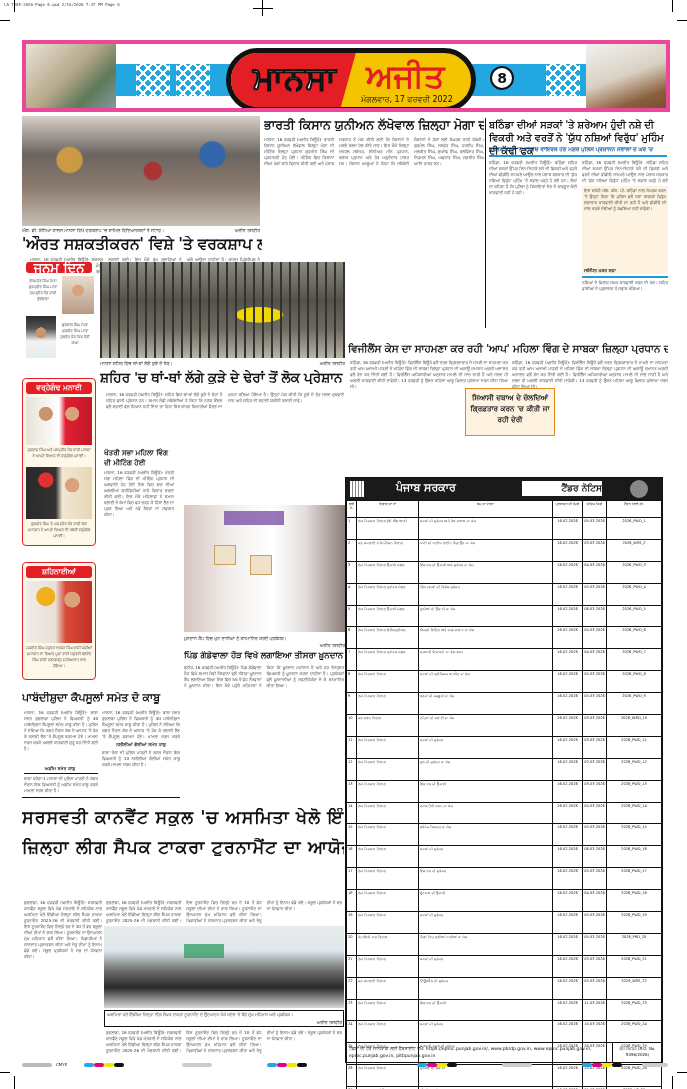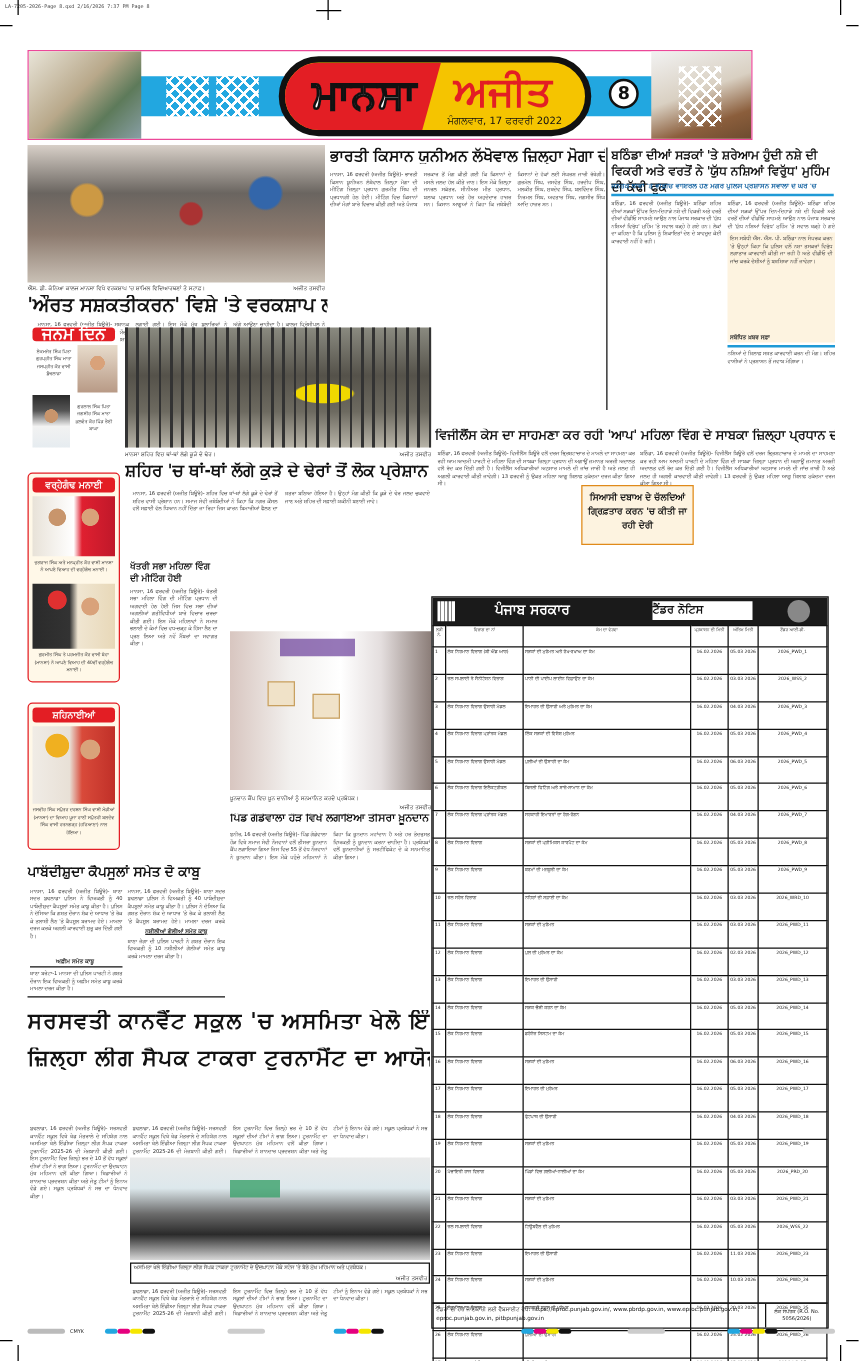--- a/index.html
+++ b/index.html
@@ -1,20 +1,20 @@
 <!DOCTYPE html>
 <html><head>
 <meta charset="utf-8">
 <style>
 *{box-sizing:border-box;margin:0;padding:0}
 body{width:687px;height:1089px;background:#fff;font-family:"DejaVu Sans",sans-serif;color:#111;position:relative;overflow:hidden}
 .abs{position:absolute}
 .slug{left:4px;top:2px;font-size:4px;color:#444;font-family:"DejaVu Sans Mono",monospace}
 .crop{background:#000}
-.mast{left:22px;top:40px;width:580px;height:72px;border:1px solid #ec4899;background:#fff;overflow:hidden}
+.mast{left:22px;top:40px;width:648px;height:72px;border:4px solid #ec4899;background:#fff;overflow:hidden}
 .mast-band{position:absolute;left:0;top:20px;width:100%;height:32px;background:#22a7e0}
 .mast-photoL{position:absolute;left:0;top:0;width:90px;height:72px;background:linear-gradient(135deg,#e8e4d8 0%,#b8a88a 45%,#5d7a5a 70%,#8aa0a8 100%)}
 .mast-photoR{position:absolute;right:0;top:0;width:80px;height:72px;background:linear-gradient(160deg,#f2f2f2 0%,#d9d0c2 45%,#8b5e3c 75%,#6b4a2e 100%)}
 .diamond{position:absolute;top:12px;width:34px;height:48px;background:repeating-linear-gradient(45deg,transparent 0 5px,#fff 5px 7px),repeating-linear-gradient(-45deg,transparent 0 5px,#fff 5px 7px)}
 .pill{position:absolute;left:200px;top:4px;width:250px;height:64px;border:5px solid #111;border-radius:34px;overflow:hidden;background:#f5c400}
 .pill-red{position:absolute;left:0;top:0;width:52%;height:100%;background:#e31e24;clip-path:polygon(0 0,100% 0,88% 100%,0 100%)}
 .mast-t1{position:absolute;left:22px;top:6px;font-size:32px;font-weight:bold;color:#fff;letter-spacing:1px;-webkit-text-stroke:1px #111}
 .mast-t2{position:absolute;left:135px;top:4px;font-size:32px;font-weight:bold;color:#e31e24}
 .mast-date{position:absolute;left:130px;top:42px;font-size:8px;color:#111}
 .pageno{position:absolute;left:464px;top:22px;width:24px;height:24px;border:2px solid #111;border-radius:50%;background:#fff;font-size:14px;font-weight:bold;text-align:center;line-height:20px}
@@ -28,21 +28,21 @@
 .couple2{background:radial-gradient(circle at 30% 25%,#e03030 0 12%,transparent 13%),radial-gradient(circle at 70% 35%,#d9a27a 0 12%,transparent 13%),linear-gradient(90deg,#2a2a2a 0%,#333 45%,#f0e6d2 55%,#e8d8b8 100%)}
 .wed{background:radial-gradient(circle at 30% 25%,#f0b020 0 14%,transparent 15%),radial-gradient(circle at 70% 30%,#d9a27a 0 12%,transparent 13%),linear-gradient(90deg,#f0ece6 0%,#e8e0d6 45%,#d94a3a 60%,#c03028 100%)}
 .hl{font-family:"DejaVu Sans Condensed","DejaVu Sans",sans-serif;font-weight:bold;color:#111;white-space:nowrap;overflow:hidden;line-height:1.05}
 .txt{font-size:4.2px;line-height:6px;color:#333;text-align:justify;overflow:hidden;letter-spacing:-0.1px}
 .cap{font-size:4.5px;color:#222;overflow:hidden;white-space:nowrap}
 .boxred{border:1px solid #e31e24;border-radius:4px;background:#fff8e8}
 .lbl-red{background:#e31e24;color:#fff;font-weight:bold;text-align:center;border-radius:3px}
 .tender{left:345px;top:477px;width:318px;height:586px;border:1px solid #111;background:#fff}
 .tender-head{position:absolute;left:0;top:0;width:100%;height:22px;background:#1a1a1a}
 .tender-title{position:absolute;left:50px;top:3px;font-size:11px;font-weight:bold;color:#fff}
-.tender-notice{position:absolute;left:176px;top:3px;width:80px;height:15px;background:#fff;font-size:9px;font-weight:bold;text-align:left;line-height:15px}
+.tender-notice{position:absolute;left:176px;top:3px;width:80px;height:15px;background:#fff;font-size:9px;font-weight:bold;text-align:right;line-height:15px}
 .tender-emblem{position:absolute;right:14px;top:2px;width:18px;height:18px;border-radius:50%;background:#888}
 .tender-qr{position:absolute;left:4px;top:3px;width:14px;height:16px;background:repeating-linear-gradient(90deg,#fff 0 2px,#888 2px 3px)}
 table.tt{position:absolute;left:0;top:22px;width:100%;border-collapse:collapse;font-size:3.6px;line-height:4.4px}
 table.tt th,table.tt td{border:0.6px solid #111;padding:1px 1px;vertical-align:top;color:#222;overflow:hidden}
 table.tt th{height:17px;font-weight:normal;text-align:center;font-size:3.4px}
 table.tt td{height:21.9px}
 .c1{width:10px}.c2{width:62px}.c3{width:134px}.c4{width:30px}.c5{width:24px}.c6{width:auto}
 .tender-foot{position:absolute;left:0;bottom:0;width:100%;height:20px;border-top:1px solid #111;font-size:4.5px;line-height:7px;padding:2px 3px}
 .tender-foot .ro{position:absolute;right:0;top:0;width:50px;height:100%;border-left:1px solid #111;text-align:center;font-size:4px;line-height:6px;padding-top:3px}
 .colorbar{height:4px;border-radius:2px}

